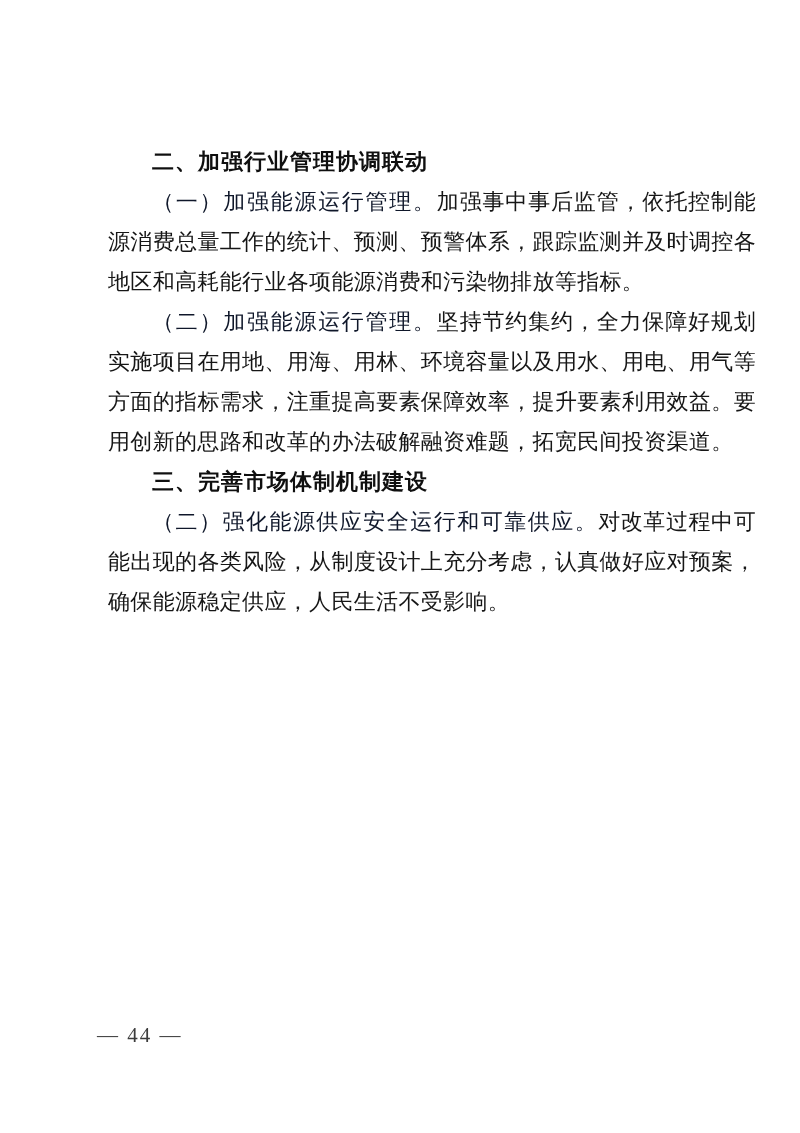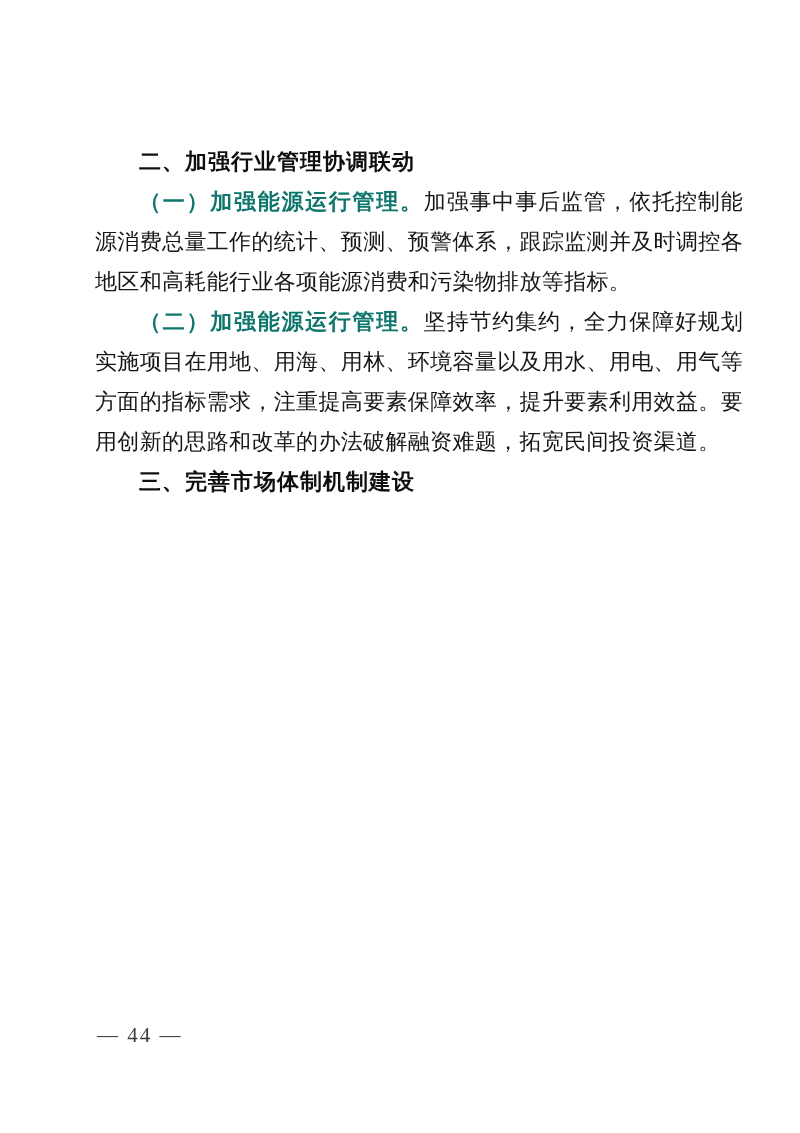--- a/index.html
+++ b/index.html
@@ -11,21 +11,21 @@
     position: relative;
     width: 800px;
     height: 1133px;
     background: #ffffff;
     overflow: hidden;
     font-family: "Liberation Serif", "DejaVu Serif", serif;
     color: #141414;
   }
   .content {
     position: absolute;
-    left: 95px;
+    left: 108px;
     top: 142px;
     width: 648px;
   }
   .heading {
     font-family: "Liberation Sans", "DejaVu Sans", sans-serif;
     font-weight: 700;
     font-size: 22px;
     line-height: 40px;
     letter-spacing: 1px;
     text-indent: 2em;
@@ -37,23 +37,23 @@
     font-size: 22px;
     line-height: 40px;
     letter-spacing: 0.34px;
     text-align: justify;
     text-justify: inter-ideograph;
     text-indent: 2em;
     margin: 0;
     color: #161616;
   }
   .lead {
-    font-weight: 700;
+    font-weight: 400;
     letter-spacing: 1.24px;
-    color: #0f766e;
+    color: #0f172a;
   }
   .footer {
     position: absolute;
     left: 97px;
     top: 1020px;
     font-size: 21px;
     line-height: 30px;
     letter-spacing: 2px;
     color: #3c3c3c;
     font-family: "Liberation Serif", "DejaVu Serif", serif;
@@ -69,17 +69,18 @@
 
     <p class="para"><span class="lead">（一）加强能源运行管理。</span><span>加强事中事后监管，依托控制能源消费总量工作的统计、预测、预警体系，跟踪监测并及时调控各地区和高耗能行业各项能源消费和污染物排放等指标。</span></p>
 
     <p class="para"><span class="lead">（二）加强能源运行管理。</span><span>坚持节约集约，全力保障好规划实施项目在用地、用海、用林、环境容量以及用水、用电、用气等方面的指标需求，注重提高要素保障效率，提升要素利用效益。要用创新的思路和改革的办法破解融资难题，拓宽民间投资渠道。</span></p>
 
 
     <h2 class="heading">三、完善市场体制机制建设</h2>
 
 
 
+    <p class="para"><span class="lead">（二）强化能源供应安全运行和可靠供应。</span><span>对改革过程中可能出现的各类风险，从制度设计上充分考虑，认真做好应对预案，确保能源稳定供应，人民生活不受影响。</span></p>
 
   </div>
 
   <div class="footer">— 44 —</div>
 </div>
 
 </body></html>

